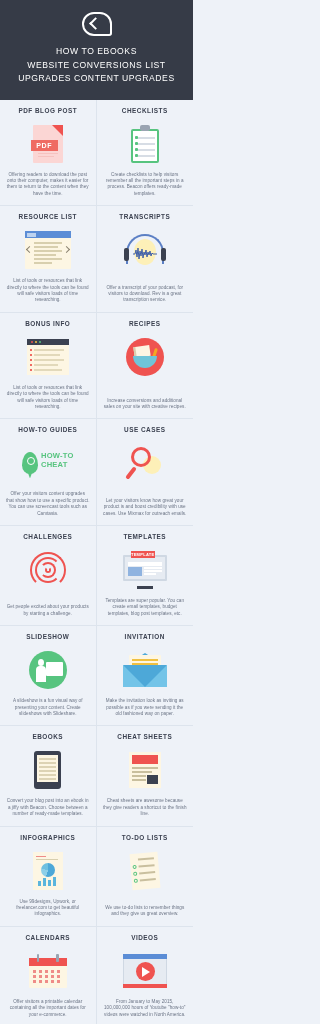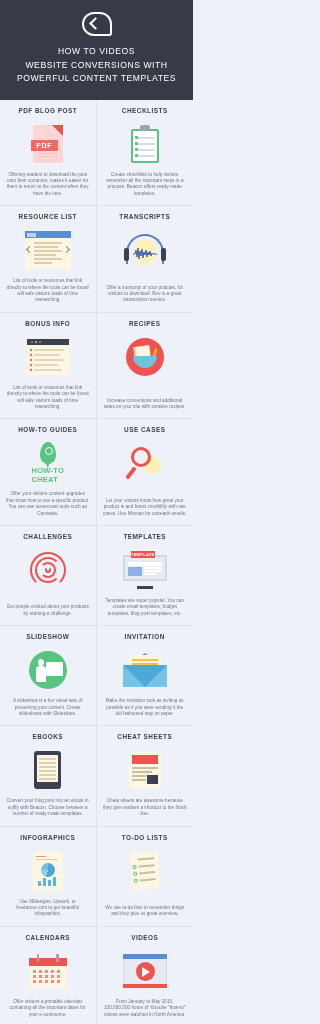--- a/index.html
+++ b/index.html
@@ -243,21 +243,21 @@
   }
   .ico-recipe .spoon {
     position:absolute; right:8px; top:10px;
     width:3px; height:13px;
     background:#f5a623;
     border-radius:2px;
     transform:rotate(18deg);
   }
 
   
-  .ico-howto { display:flex; align-items:center; gap:3px;flex-direction:column; }
+  .ico-howto { display:flex; align-items:flex-start; gap:3px; }
   .ico-howto .pin {
     position:relative;
     width:16px; height:22px;
     background:#57c47f;
     border-radius:50% 50% 50% 50%/60% 60% 40% 40%;
   }
   .ico-howto .pin::after {
     content:"";
     position:absolute; left:5px; top:5px;
     width:6px; height:6px;
@@ -520,23 +520,23 @@
 </style>
 </head>
 <body>
 
 <div class="header">
   <div class="logo">
     <div class="logo-bubble"></div>
     <div class="logo-arrow"></div>
   </div>
   <div class="header-title">
-    <div>HOW TO VIDEOS</div>
-    <div>WEBSITE CONVERSIONS WITH</div>
-    <div>POWERFUL CONTENT TEMPLATES</div>
+    <div>HOW TO EBOOKS</div>
+    <div>WEBSITE CONVERSIONS LIST</div>
+    <div>UPGRADES CONTENT UPGRADES</div>
   </div>
 </div>
 
 <div class="grid">
 
   <div class="cell">
     <div class="cell-title">PDF BLOG POST</div>
     <div class="art">
       <div class="ico-pdf">
         <div class="page"></div>

